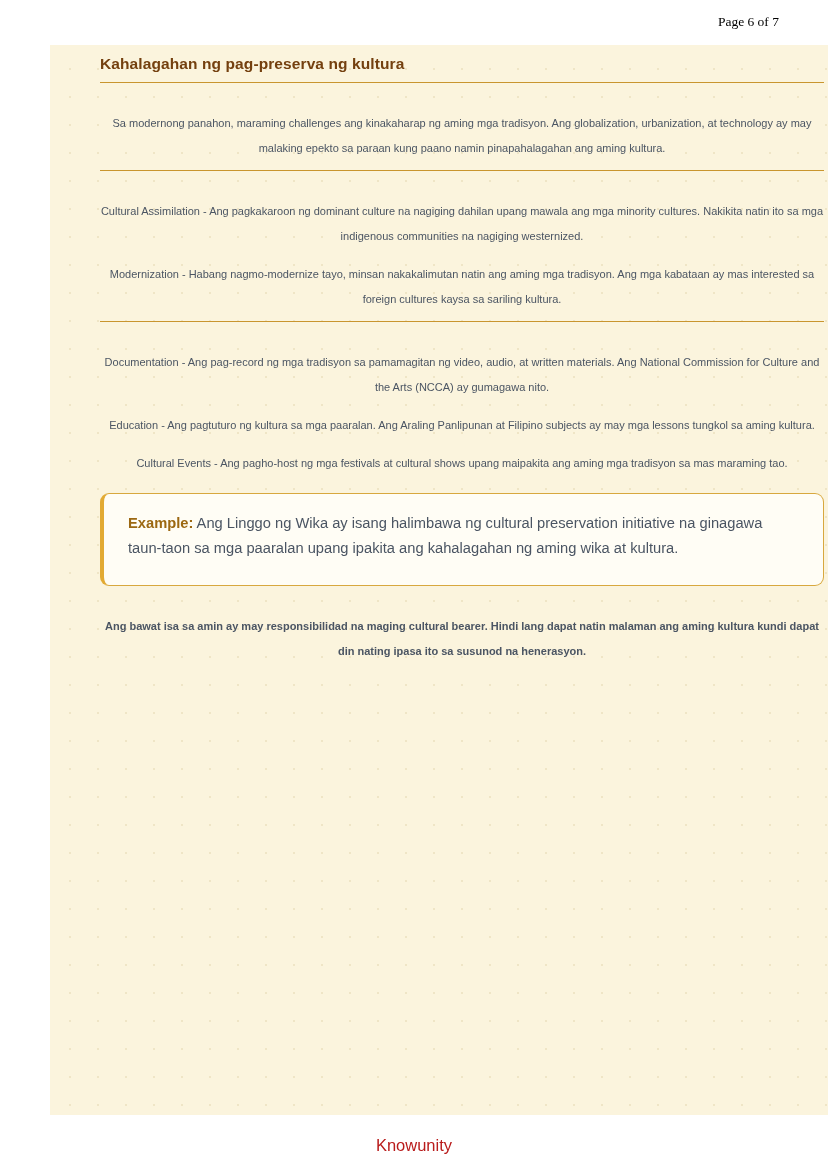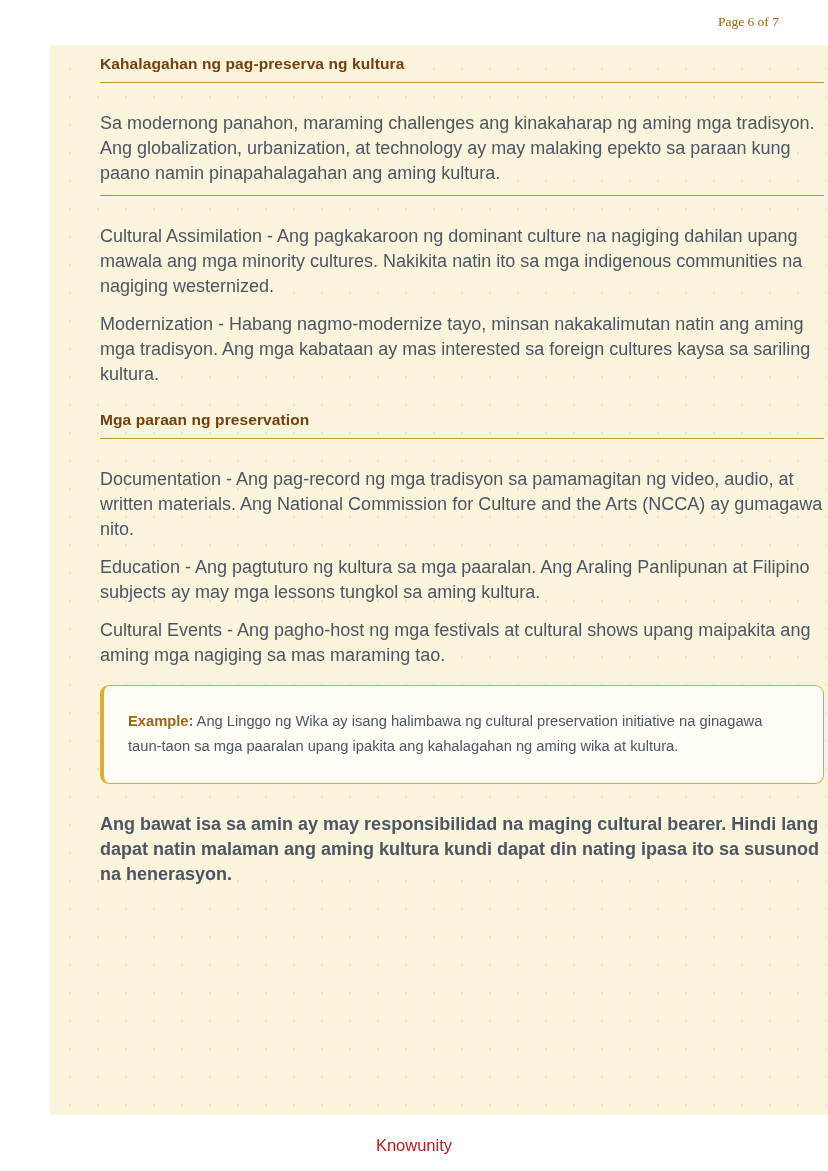--- a/index.html
+++ b/index.html
@@ -14,21 +14,21 @@
     height: 1171px;
     background: #ffffff;
     overflow: hidden;
   }
   .page-indicator {
     position: absolute;
     top: 14px;
     right: 49px;
     font-family: "Liberation Serif", serif;
     font-size: 13.5px;
-    color: #a16207;
+    color: #000000;
   }
   .sheet {
     position: absolute;
     left: 50px;
     top: 45px;
     width: 824px;
     height: 1070px;
     box-sizing: border-box;
     padding: 10px 50px 0 50px;
     background-color: #fbf4dd;
@@ -44,33 +44,34 @@
     letter-spacing: 0.1px;
   }
   h2.first { margin-top: 0; }
   hr.heading-rule {
     border: none;
     border-top: 1.5px solid #c9952e;
     margin: 9px 0 0 0;
   }
   p.body-text {
     margin: 28px 0 0 0;
-    font-size: 18px;
+    font-size: 11px;
     line-height: 25px;
     color: #4b5563;
+    text-align: center;
   }
   p.body-text + p.body-text { margin-top: 13px; }
   .example-box {
     margin: 17px 0 0 0;
     box-sizing: border-box;
     background: #fffdf5;
     border: 1px solid #d8a83e;
     border-left: 4px solid #e2aa33;
     border-radius: 9px;
-    padding: 23px 24px 24px 24px;
+    padding: 17px 24px 24px 24px;
   }
   .example-box p {
     margin: 0;
     font-size: 14.7px;
     line-height: 25px;
     color: #4b5563;
   }
   .example-label {
     font-weight: bold;
     color: #9c6812;
@@ -101,25 +102,24 @@
       <p class="body-text">Sa modernong panahon, maraming challenges ang kinakaharap ng aming mga tradisyon. Ang globalization, urbanization, at technology ay may malaking epekto sa paraan kung paano namin pinapahalagahan ang aming kultura.</p>
     </section>
 
     <section>
       <hr class="heading-rule">
       <p class="body-text">Cultural Assimilation - Ang pagkakaroon ng dominant culture na nagiging dahilan upang mawala ang mga minority cultures. Nakikita natin ito sa mga indigenous communities na nagiging westernized.</p>
       <p class="body-text">Modernization - Habang nagmo-modernize tayo, minsan nakakalimutan natin ang aming mga tradisyon. Ang mga kabataan ay mas interested sa foreign cultures kaysa sa sariling kultura.</p>
     </section>
 
     <section>
-      <h2>Mga paraan ng preservation</h2>
       <hr class="heading-rule">
       <p class="body-text">Documentation - Ang pag-record ng mga tradisyon sa pamamagitan ng video, audio, at written materials. Ang National Commission for Culture and the Arts (NCCA) ay gumagawa nito.</p>
       <p class="body-text">Education - Ang pagtuturo ng kultura sa mga paaralan. Ang Araling Panlipunan at Filipino subjects ay may mga lessons tungkol sa aming kultura.</p>
-      <p class="body-text">Cultural Events - Ang pagho-host ng mga festivals at cultural shows upang maipakita ang aming mga nagiging sa mas maraming tao.</p>
+      <p class="body-text">Cultural Events - Ang pagho-host ng mga festivals at cultural shows upang maipakita ang aming mga tradisyon sa mas maraming tao.</p>
     </section>
 
     <div class="example-box">
       <p><span class="example-label">Example:</span> <span>Ang Linggo ng Wika ay isang halimbawa ng cultural preservation initiative na ginagawa taun-taon sa mga paaralan upang ipakita ang kahalagahan ng aming wika at kultura.</span></p>
     </div>
 
     <p class="body-text closing">Ang bawat isa sa amin ay may responsibilidad na maging cultural bearer. Hindi lang dapat natin malaman ang aming kultura kundi dapat din nating ipasa ito sa susunod na henerasyon.</p>
 
   </div>
 

